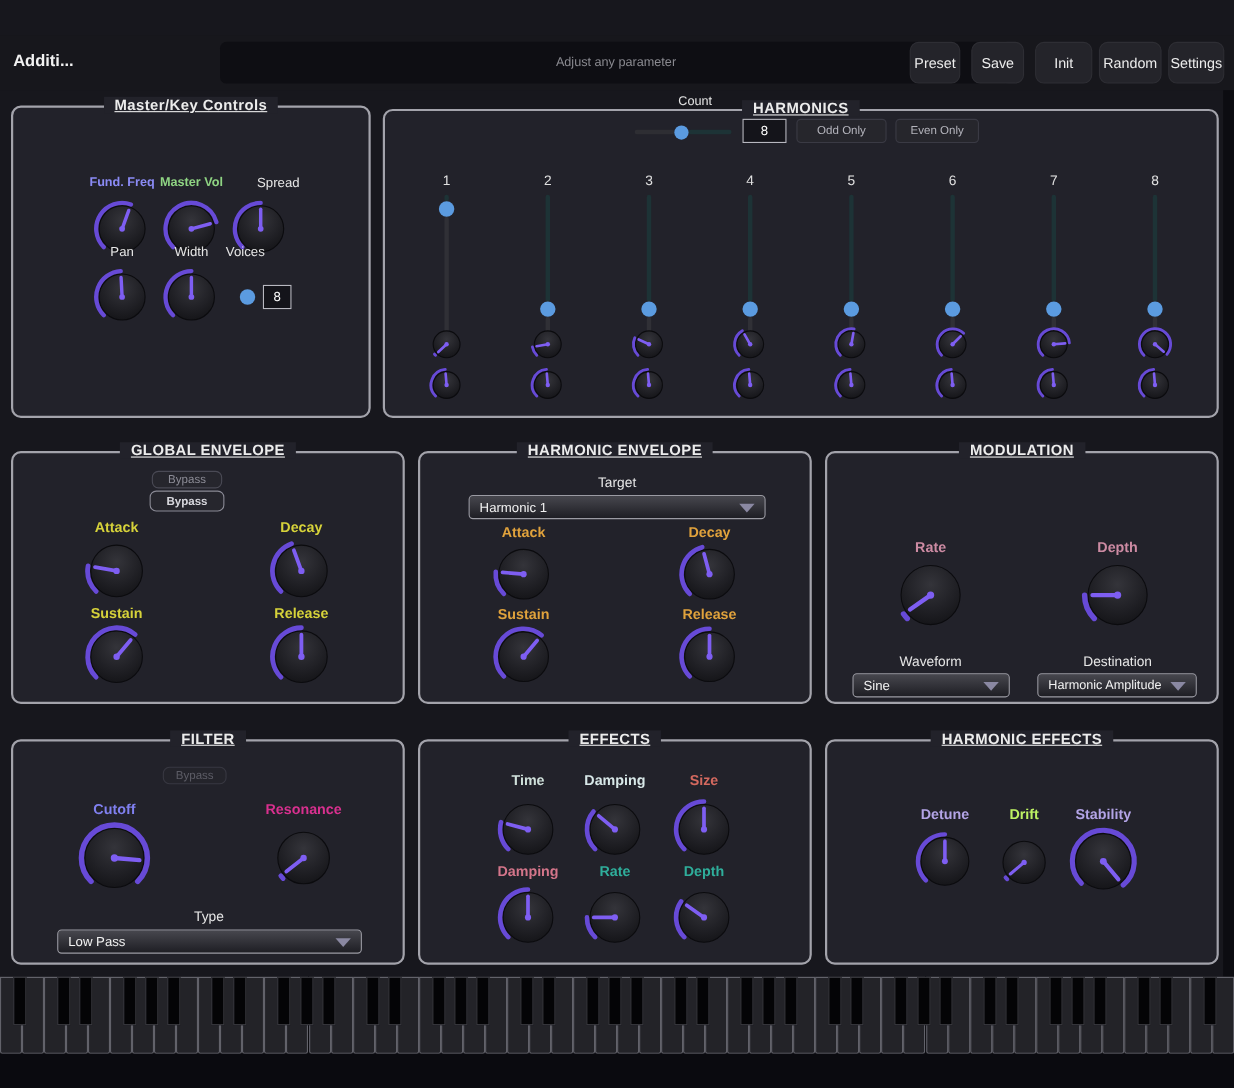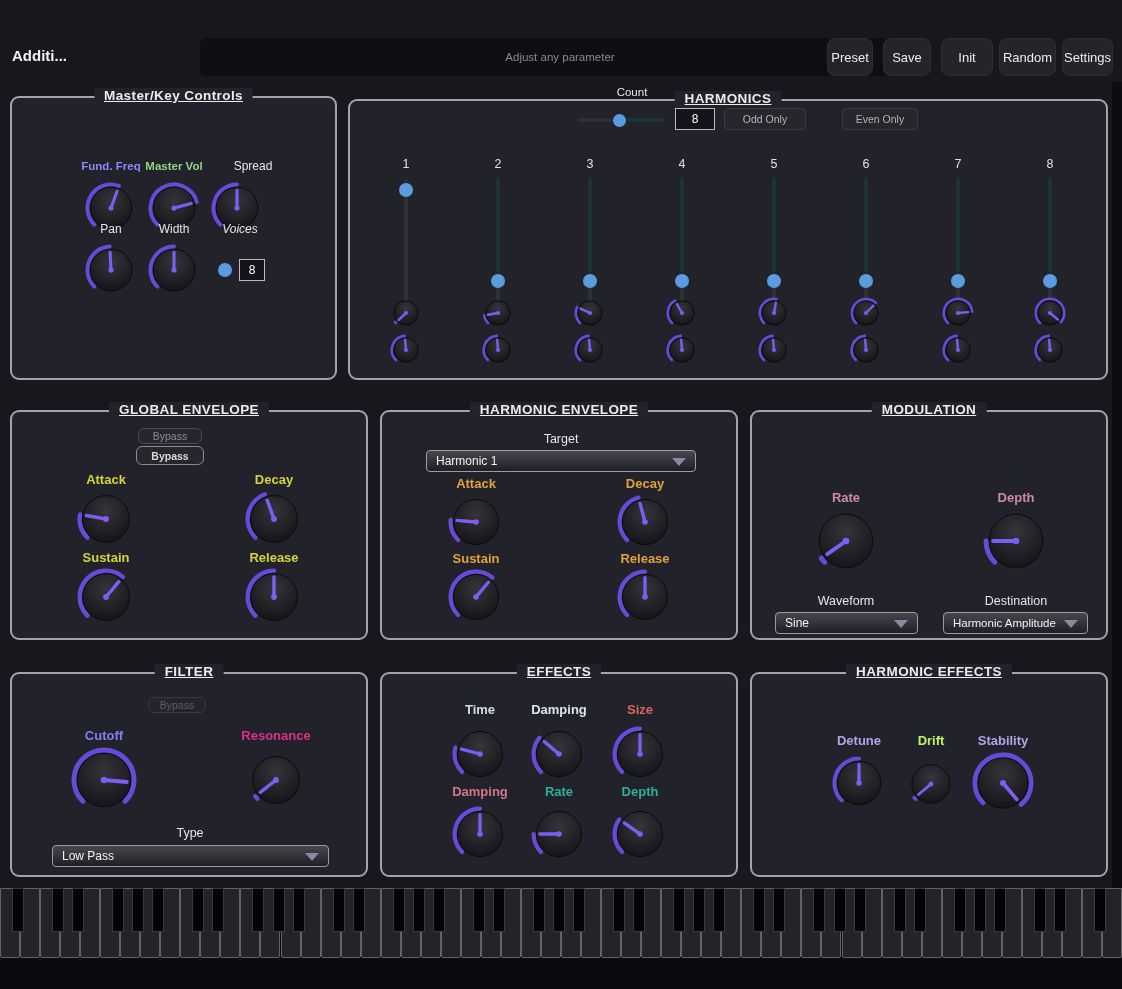--- a/index.html
+++ b/index.html
@@ -121,21 +121,21 @@
                 <stop offset="100%" stop-color="#101013"></stop>
     </radialGradient>
             </defs>
     <circle cx="26" cy="26" r="20.900000000000002" fill="url(#kg2)" stroke="#0b0b0e" stroke-width="1"></circle>
     <path d="M 9.35 42.65 A 23.55 23.55 0 0 1 26.00 2.45" fill="none" stroke="#6b4de0" stroke-width="3.9" stroke-linecap="round" opacity="0.95"></path>
     <line x1="26" y1="26" x2="26.00" y2="8.23" stroke="#7e5ef2" stroke-width="3.12" stroke-linecap="round"></line>
     <circle cx="26" cy="26" r="2.6" fill="#7e5ef2"></circle>
   </svg></div>
       <span class="klabel plain" style="left:99px;top:124px;">Pan</span>
       <span class="klabel plain" style="left:162px;top:124px;">Width</span>
-      <span class="klabel plain" style="left:228px;top:124px;font-style:italic;">Voices</span>
+      <span class="klabel plain" style="left:211px;top:124px;">Voices</span>
       <div class="knob" style="left:99px;top:146px;"><svg width="52" height="52" viewBox="0 0 52 52">
     <defs>
               <radialGradient id="kg3" cx="50%" cy="32%" r="80%">
       <stop offset="0%" stop-color="#34343a"></stop>
                 <stop offset="55%" stop-color="#202025"></stop>
                 <stop offset="100%" stop-color="#101013"></stop>
     </radialGradient>
             </defs>
     <circle cx="26" cy="26" r="20.900000000000002" fill="url(#kg3)" stroke="#0b0b0e" stroke-width="1"></circle>
     <path d="M 9.35 42.65 A 23.55 23.55 0 0 1 24.77 2.48" fill="none" stroke="#6b4de0" stroke-width="3.9" stroke-linecap="round" opacity="0.95"></path>
@@ -162,21 +162,21 @@
     <div class="panel" style="left:348px;top:17px;width:760px;height:281px;">
       <span class="legend">HARMONICS</span>
       <span class="klabel plain" style="left:282px;top:-15px;font-size:11.5px;">Count</span>
       <div id="count-slider">
         <span id="count-track-l" style="width: 36px;"></span>
         <span id="count-track-r" style="width: 39px;"></span>
         <span id="count-thumb" style="left: 36px;"></span>
       </div>
       <div class="vbox" style="left:325px;top:7px;width:40px;height:22px;">8</div>
       <div class="pillbtn" style="left:374px;top:7px;width:82px;height:22px;">Odd Only</div>
-      <div class="pillbtn" style="left:464px;top:7px;width:76px;height:22px;margin-left:28px;">Even Only</div>
+      <div class="pillbtn" style="left:464px;top:7px;width:76px;height:22px;">Even Only</div>
       <div id="harm-cols">
           <div class="hcol">
             <div class="hnum">1</div>
        <div class="htrack">
          <span class="fill-top" style="height:6px"></span>
          <span class="fill-bot" style="height:106px"></span>
          <span class="hthumb" style="top:6px"></span>
        </div>
        <div class="hknob" style="top:146px"><svg width="32" height="32" viewBox="0 0 32 32">
     <defs>

